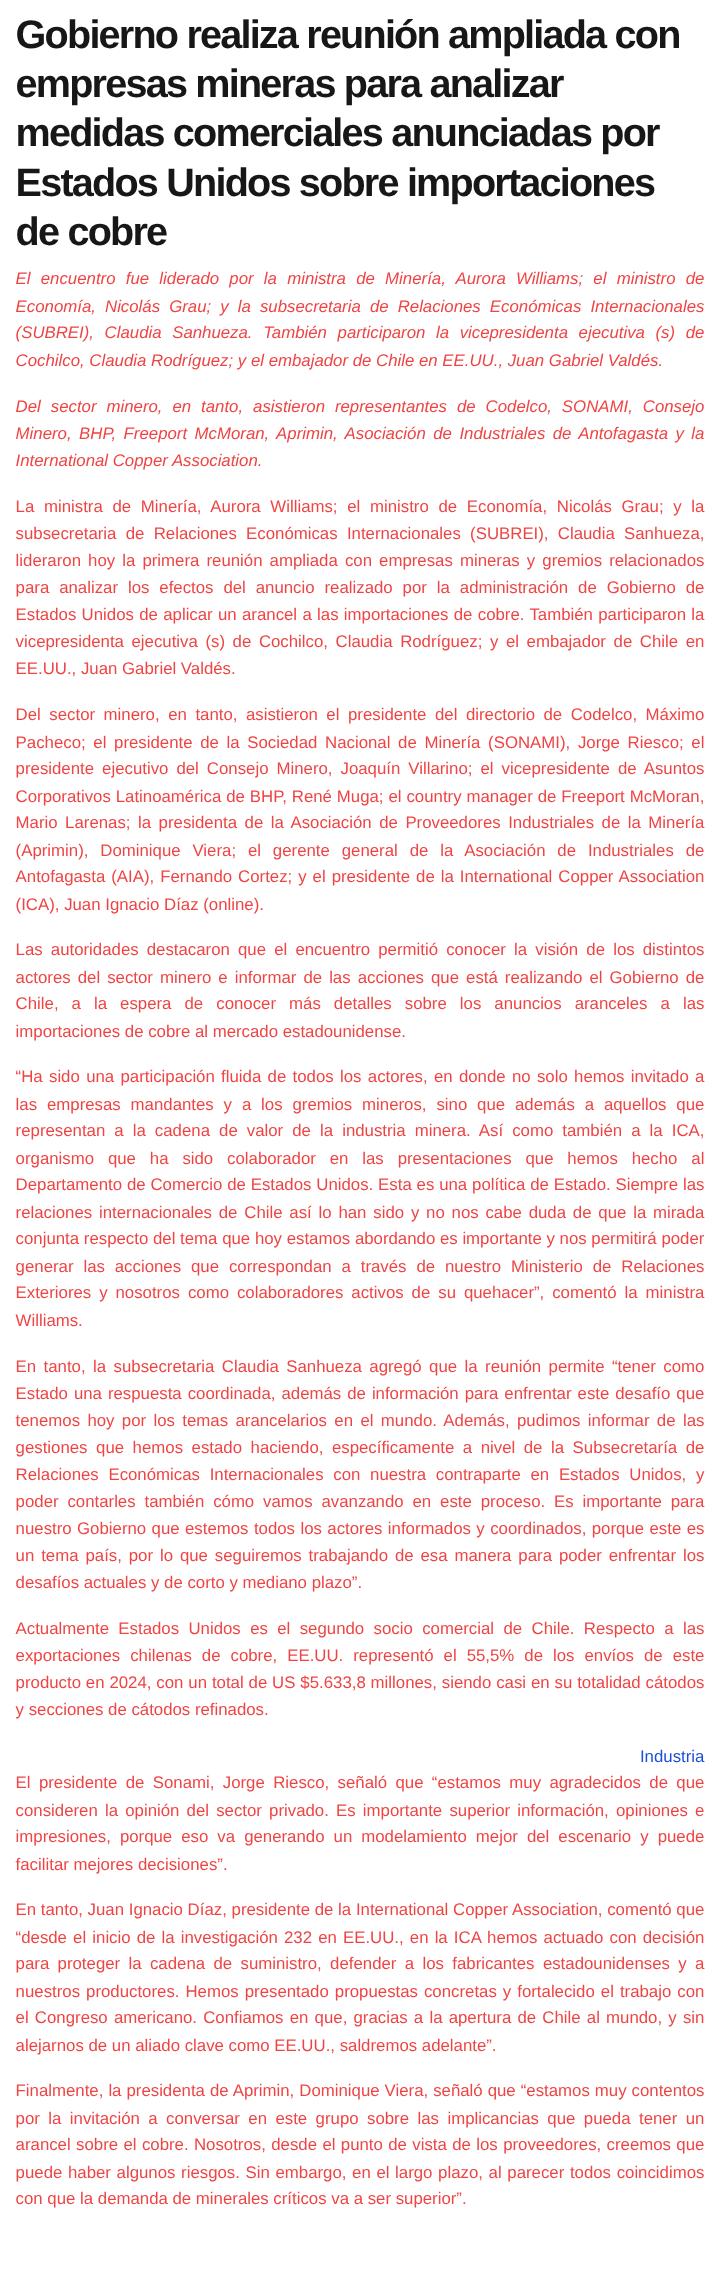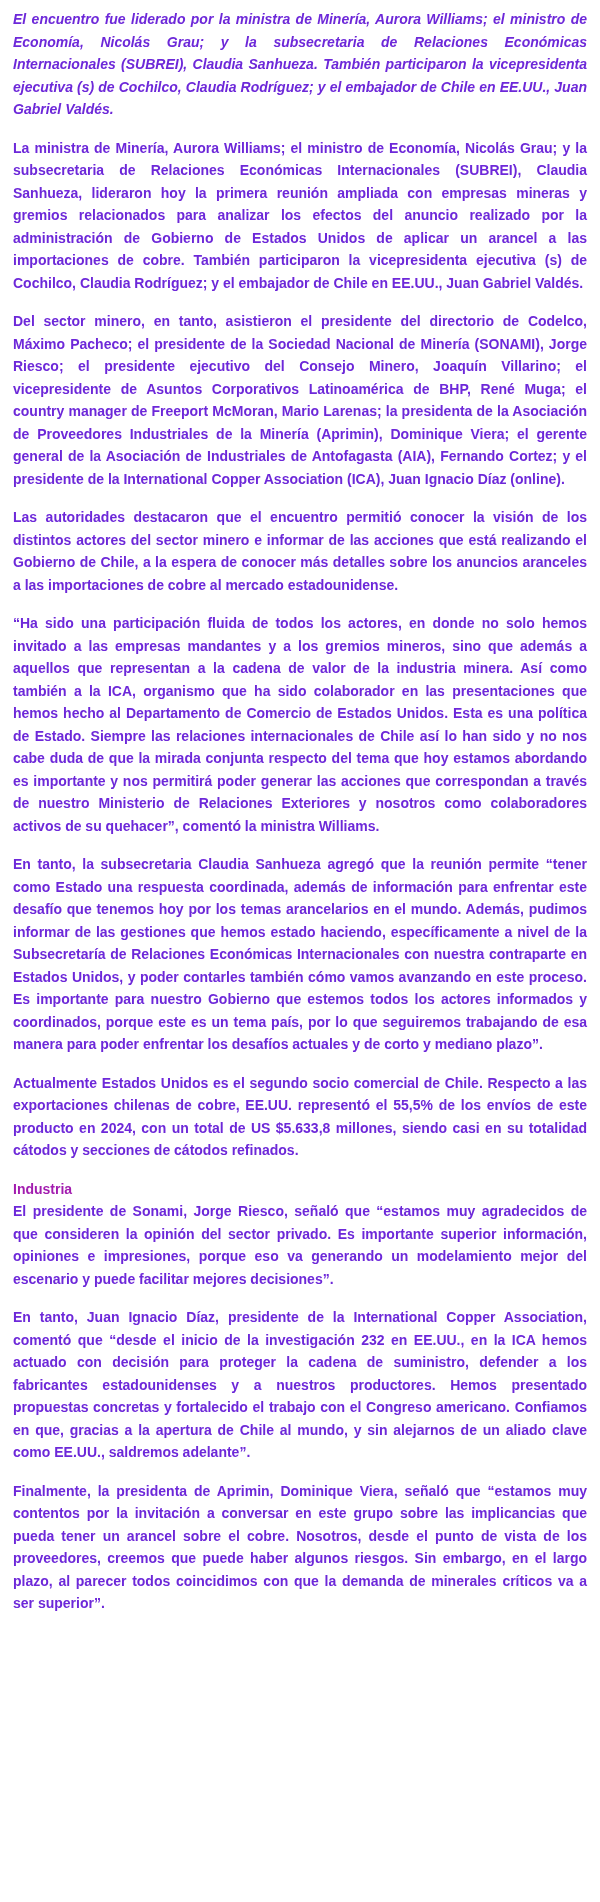--- a/index.html
+++ b/index.html
@@ -29,48 +29,49 @@
   .article .date {
     margin: 0 0 5px 0;
     font-size: 14px;
     line-height: 22px;
     color: #6a6a6a;
   }
   .article p {
     margin: 0 0 16px 0;
     font-size: 14px;
     line-height: 22.5px;
-    color: #6d28d9;
+    color: #ef4444;
     text-align: justify;
-    font-weight: bold;
   }
   .article p.lead {
     font-style: italic;
   }
   .article .section-heading {
     margin: 0;
     font-size: 14px;
     line-height: 22.5px;
-    font-weight: 700;
-    color: #a21caf;
-    text-align: left;
+    font-weight: 400;
+    color: #1d4ed8;
+    text-align: right;
   }
   .article p.after-heading {
     margin-top: 0;
   }
 </style>
 </head>
 <body>
 
 <article class="article">
 
+  <h1>Gobierno realiza reunión ampliada con empresas mineras para analizar medidas comerciales anunciadas por Estados Unidos sobre importaciones de cobre</h1>
 
 
   <p class="lead">El encuentro fue liderado por la ministra de Minería, Aurora Williams; el ministro de Economía, Nicolás Grau; y la subsecretaria de Relaciones Económicas Internacionales (SUBREI), Claudia Sanhueza. También participaron la vicepresidenta ejecutiva (s) de Cochilco, Claudia Rodríguez; y el embajador de Chile en EE.UU., Juan Gabriel Valdés.</p>
 
+  <p class="lead">Del sector minero, en tanto, asistieron representantes de Codelco, SONAMI, Consejo Minero, BHP, Freeport McMoran, Aprimin, Asociación de Industriales de Antofagasta y la International Copper Association.</p>
 
   <p>La ministra de Minería, Aurora Williams; el ministro de Economía, Nicolás Grau; y la subsecretaria de Relaciones Económicas Internacionales (SUBREI), Claudia Sanhueza, lideraron hoy la primera reunión ampliada con empresas mineras y gremios relacionados para analizar los efectos del anuncio realizado por la administración de Gobierno de Estados Unidos de aplicar un arancel a las importaciones de cobre. También participaron la vicepresidenta ejecutiva (s) de Cochilco, Claudia Rodríguez; y el embajador de Chile en EE.UU., Juan Gabriel Valdés.</p>
 
   <p>Del sector minero, en tanto, asistieron el presidente del directorio de Codelco, Máximo Pacheco; el presidente de la Sociedad Nacional de Minería (SONAMI), Jorge Riesco; el presidente ejecutivo del Consejo Minero, Joaquín Villarino; el vicepresidente de Asuntos Corporativos Latinoamérica de BHP, René Muga; el country manager de Freeport McMoran, Mario Larenas; la presidenta de la Asociación de Proveedores Industriales de la Minería (Aprimin), Dominique Viera; el gerente general de la Asociación de Industriales de Antofagasta (AIA), Fernando Cortez; y el presidente de la International Copper Association (ICA), Juan Ignacio Díaz (online).</p>
 
   <p>Las autoridades destacaron que el encuentro permitió conocer la visión de los distintos actores del sector minero e informar de las acciones que está realizando el Gobierno de Chile, a la espera de conocer más detalles sobre los anuncios aranceles a las importaciones de cobre al mercado estadounidense.</p>
 
   <p>“Ha sido una participación fluida de todos los actores, en donde no solo hemos invitado a las empresas mandantes y a los gremios mineros, sino que además a aquellos que representan a la cadena de valor de la industria minera. Así como también a la ICA, organismo que ha sido colaborador en las presentaciones que hemos hecho al Departamento de Comercio de Estados Unidos. Esta es una política de Estado. Siempre las relaciones internacionales de Chile así lo han sido y no nos cabe duda de que la mirada conjunta respecto del tema que hoy estamos abordando es importante y nos permitirá poder generar las acciones que correspondan a través de nuestro Ministerio de Relaciones Exteriores y nosotros como colaboradores activos de su quehacer”, comentó la ministra Williams.</p>
 
   <p>En tanto, la subsecretaria Claudia Sanhueza agregó que la reunión permite “tener como Estado una respuesta coordinada, además de información para enfrentar este desafío que tenemos hoy por los temas arancelarios en el mundo. Además, pudimos informar de las gestiones que hemos estado haciendo, específicamente a nivel de la Subsecretaría de Relaciones Económicas Internacionales con nuestra contraparte en Estados Unidos, y poder contarles también cómo vamos avanzando en este proceso. Es importante para nuestro Gobierno que estemos todos los actores informados y coordinados, porque este es un tema país, por lo que seguiremos trabajando de esa manera para poder enfrentar los desafíos actuales y de corto y mediano plazo”.</p>

